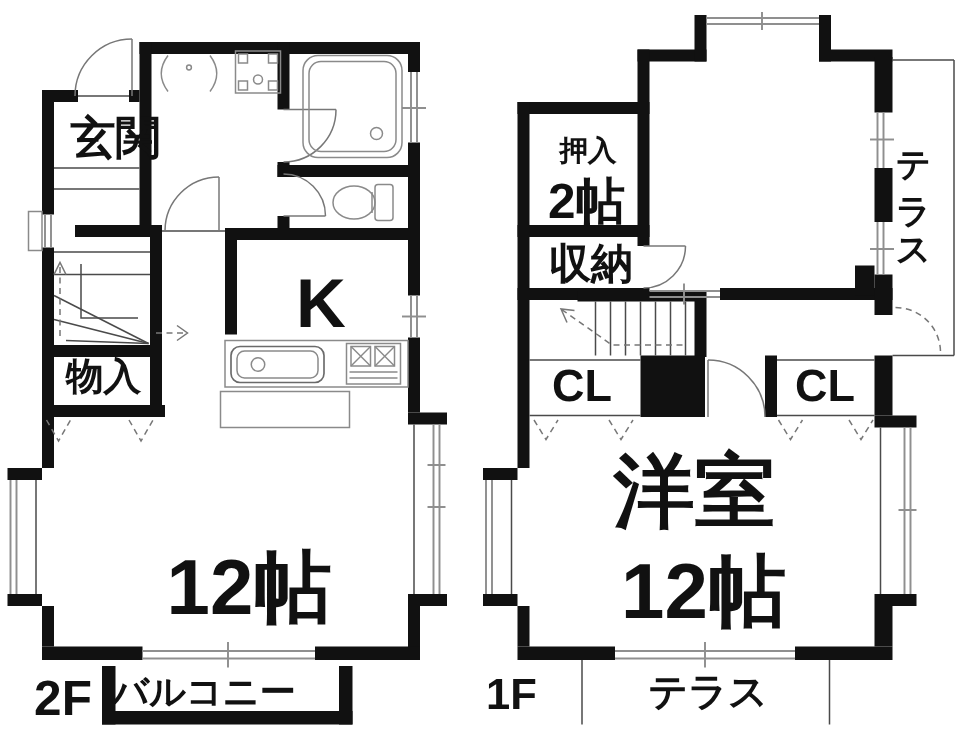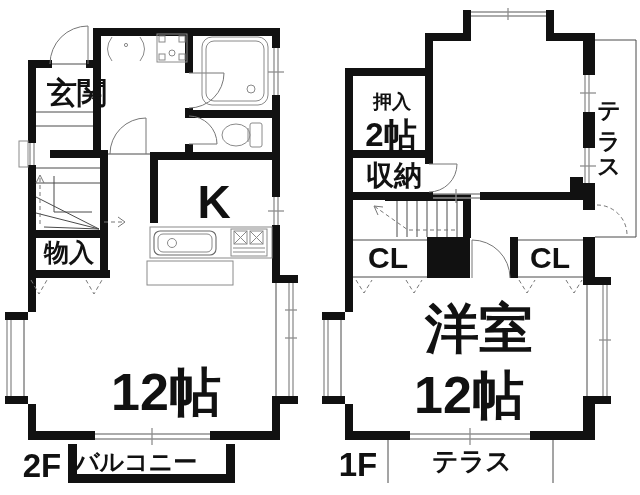--- a/index.html
+++ b/index.html
@@ -274,18 +274,18 @@
   <div class="lbl" style="left:214px;top:202px;font-size:46px">K</div>
   <div class="lbl" style="left:166px;top:392px;font-size:52px">12帖</div>
   <div class="lbl med" style="left:136px;top:462px;font-size:24px">バルコニー</div>
   <div class="lbl med" style="left:42px;top:465px;font-size:33px">2F</div>
 
   <div class="lbl" style="left:392px;top:101px;font-size:19px">押入</div>
   <div class="lbl" style="left:391px;top:134px;font-size:33px">2帖</div>
   <div class="lbl" style="left:394px;top:176px;font-size:28px">収納</div>
   <div class="lbl" style="left:388px;top:258px;font-size:30px">CL</div>
   <div class="lbl" style="left:550px;top:258px;font-size:30px">CL</div>
-  <div class="lbl" style="left:479px;top:328px;font-size:54px">洋室</div>
+  <div class="lbl" style="left:463px;top:328px;font-size:54px">洋室</div>
   <div class="lbl" style="left:469px;top:395px;font-size:52px">12帖</div>
   <div class="lbl med vert" style="left:609px;top:130px;font-size:23px">テラス</div>
   <div class="lbl med" style="left:472px;top:461px;font-size:26px">テラス</div>
-  <div class="lbl med" style="left:358px;top:464px;font-size:33px">1F</div>
+  <div class="lbl med" style="left:341px;top:464px;font-size:29px">1F</div>
 </div>
 
 </body></html>

